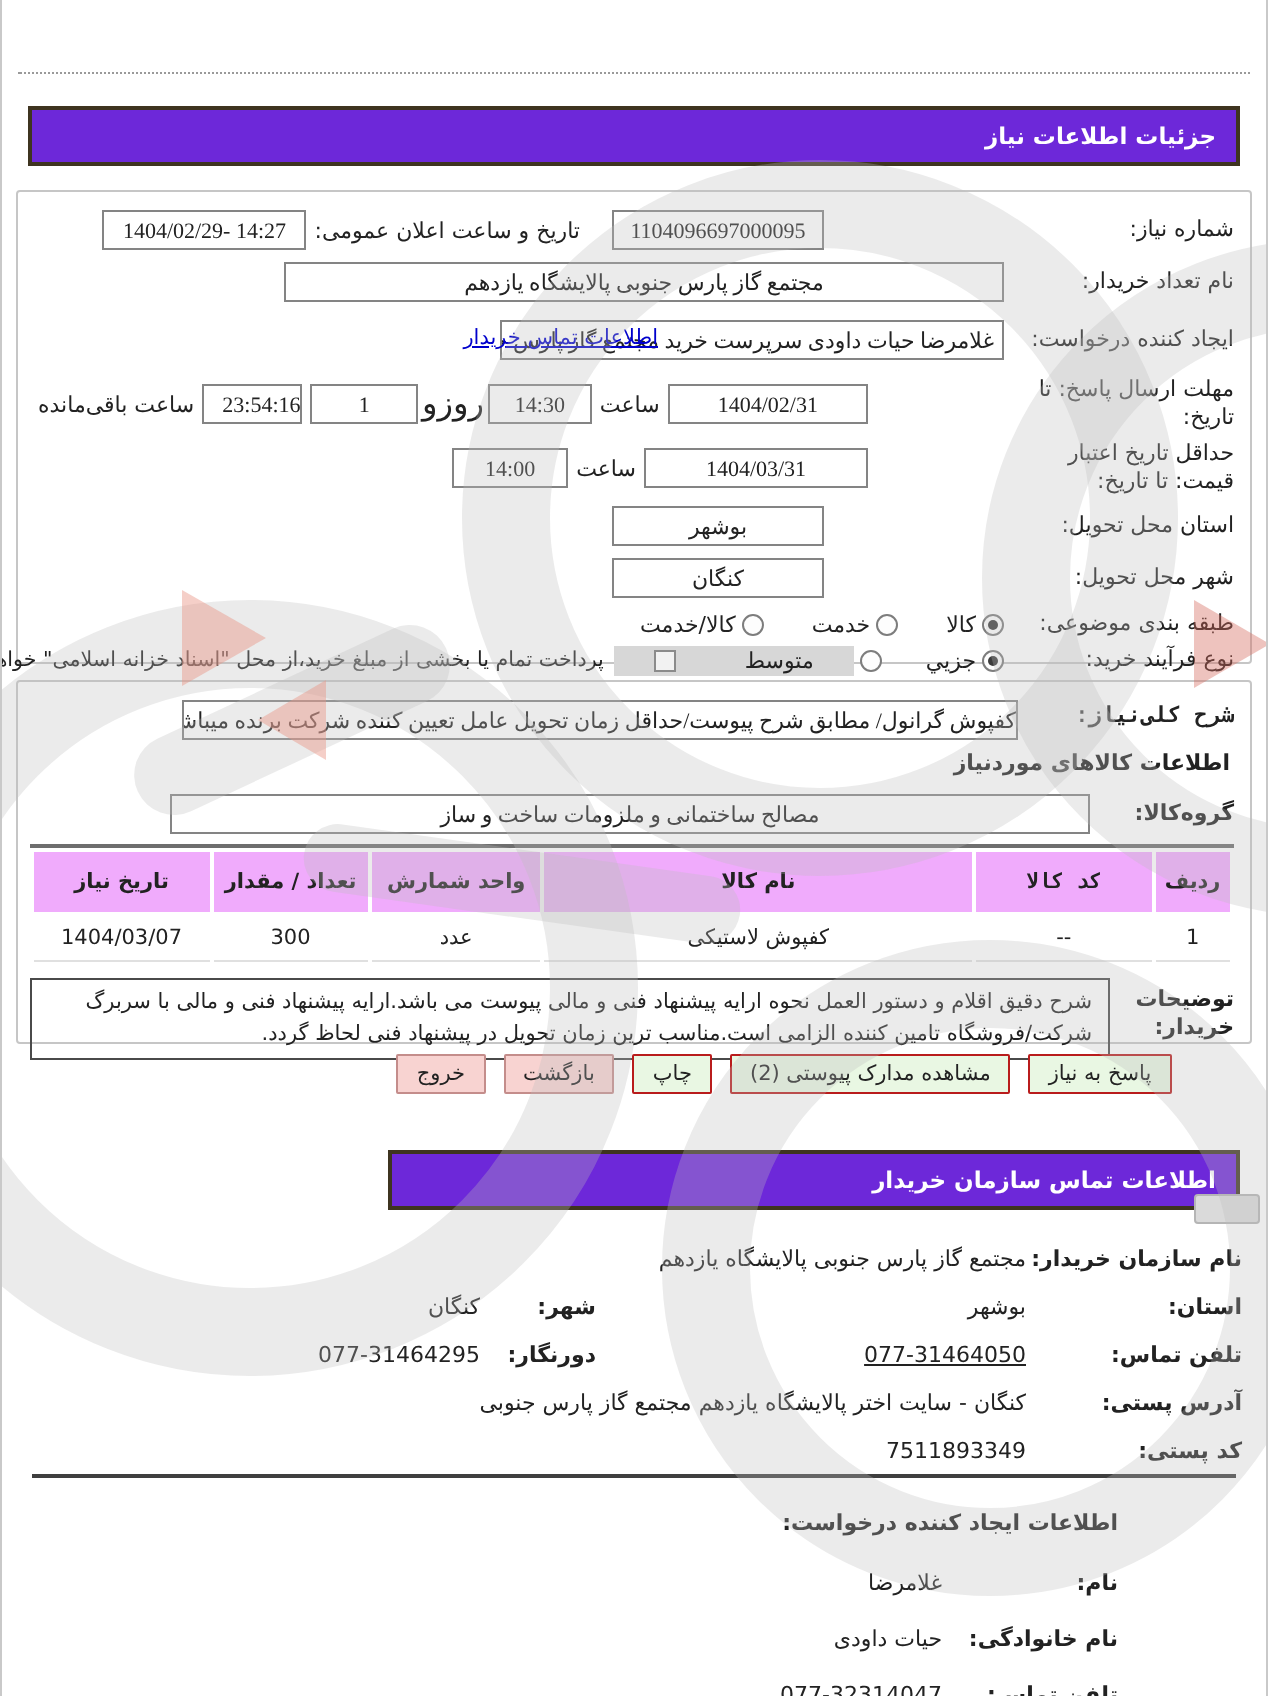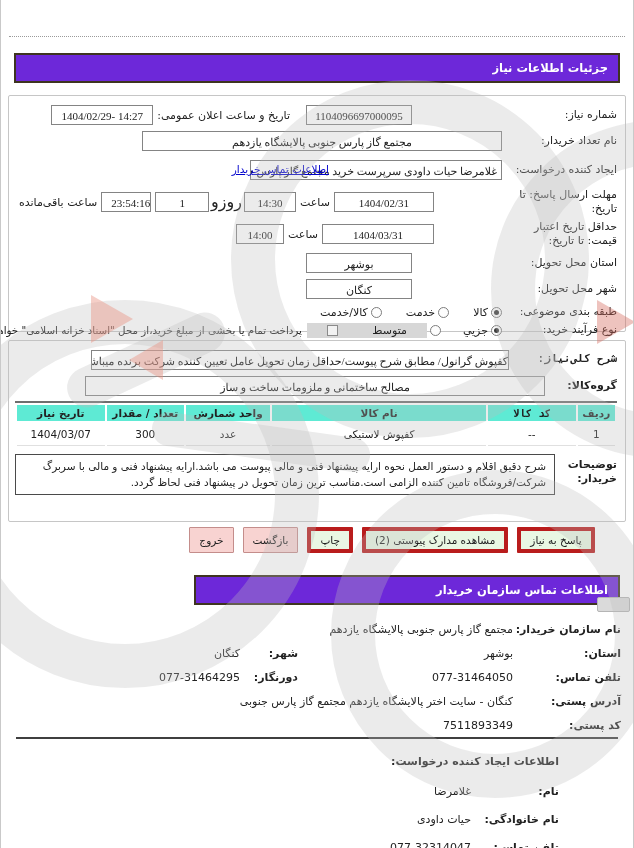--- a/index.html
+++ b/index.html
@@ -35,29 +35,29 @@
   .smalllbl{margin:0 4px;flex-shrink:0;}
   .stack{display:flex;align-items:center;font-size:16px;line-height:10px;margin:0 2px;flex-shrink:0;}
   .radio{width:11px;height:11px;border:1px solid #7d7d7d;border-radius:50%;background:#fdfdfd;display:inline-block;flex-shrink:0;margin-left:3px;position:relative;box-sizing:border-box;}
   .radio.sel::after{content:"";position:absolute;inset:2px;border-radius:50%;background:#3c3c3c;}
   .checkbox{width:11px;height:11px;border:1px solid #8b8b8b;background:#f2f2f2;display:inline-block;flex-shrink:0;box-sizing:border-box;}
   .graystrip{background:#d7d7d7;height:15px;display:flex;align-items:center;width:120px;justify-content:space-between;padding:0 20px;box-sizing:border-box;flex-shrink:0;}
   .bold{font-weight:bold;}
   .link{color:#0000cc;text-decoration:underline;font-size:10.5px;white-space:nowrap;cursor:pointer;}
   
   table.goods{border-collapse:separate;border-spacing:2px 2px;width:100%;border-top:2px solid #6e6e6e;margin-top:2px;}
-  table.goods th{background:#5eead4;font-weight:bold;font-size:10.5px;height:16px;padding:0 2px;}
+  table.goods th{background:#f0abfc;font-weight:bold;font-size:10.5px;height:30px;padding:0 2px;}
   table.goods td{background:#fff;text-align:center;font-size:10.5px;height:20px;border-bottom:1px solid #e0e0e0;}
   .notes-row{display:flex;margin-top:6px;}
   .notes-lbl{width:62px;font-weight:bold;flex-shrink:0;line-height:1.3;padding-top:4px;}
   .notes-box{border:1px solid #4a4a4a;flex-grow:1;padding:3px 8px;font-size:10.5px;line-height:1.55;text-align:right;}
   
   .btnrow{position:absolute;top:527px;right:0;left:0;display:flex;justify-content:center;gap:9px;margin-left:150px;}
   .btn{font-family:"DejaVu Sans",sans-serif;font-size:10.5px;padding:3px 9px;border-radius:1px;cursor:pointer;white-space:nowrap;color:#222;}
-  .btn.green{background:#e9f7e3;border:4px solid #b91c1c;}
+  .btn.green{background:#e9f7e3;border:1px solid #b91c1c;}
   .btn.pink{background:#f8d3d1;border:1px solid #c48d8b;}
   
   .contact{position:absolute;top:622px;right:0;left:0;padding:0 12px;}
   .crow{display:flex;align-items:flex-start;margin-bottom:9px;line-height:15px;}
   .clbl{width:108px;font-weight:bold;flex-shrink:0;}
   .cval{width:185px;text-align:right;flex-shrink:0;}
   .clbl2{width:58px;font-weight:bold;flex-shrink:0;}
   .divider{position:absolute;top:737px;right:15px;left:15px;border-top:2px solid #3f3f3f;}
   .creator{position:absolute;top:755px;right:0;left:0;padding:0 74px 0 12px;}
   .krow{display:flex;margin-bottom:13px;line-height:15px;}
@@ -127,21 +127,21 @@
       <span style="width:4px;flex-shrink:0;"></span>
       <span class="tbox ltr" style="width:56px;text-align:right;">23:54:16</span>
       <span class="smalllbl">ساعت باقی‌مانده</span>
     </div>
 
     <div class="frow" style="min-height:28px;">
       <span class="lbl">حداقل تاریخ اعتبار قیمت: تا تاریخ:</span>
       <span style="width:68px;flex-shrink:0;"></span>
       <span class="tbox ltr" style="width:112px;">1404/03/31</span>
       <span class="smalllbl">ساعت</span>
-      <span class="tbox ltr" style="width:48px;">14:00</span>
+      <span class="tbox ltr" style="width:58px;">14:00</span>
     </div>
 
     <div class="frow">
       <span class="lbl">استان محل تحویل:</span>
       <span style="width:90px;flex-shrink:0;"></span>
       <span class="tbox" style="width:106px;">بوشهر</span>
     </div>
 
     <div class="frow">
       <span class="lbl">شهر محل تحویل:</span>
@@ -176,20 +176,21 @@
 
   </div>
 
   <div id="panel2" class="panel">
 
     <div class="frow">
       <span class="lbl bold" style="width:108px;font-family:Liberation Mono, monospace;">شرح کلی‌نیاز:</span>
       <span class="tbox" style="width:418px;">کفپوش گرانول/ مطابق شرح پیوست/حداقل زمان تحویل عامل  تعیین کننده شرکت برنده میباشد</span>
     </div>
 
+    <div class="bold" style="margin:4px 2px 8px;">اطلاعات کالاهای موردنیاز</div>
 
     <div class="frow">
       <span class="lbl bold" style="width:72px;">گروه‌کالا:</span>
       <span class="tbox" style="width:460px;">مصالح  ساختمانی و ملزومات  ساخت و  ساز</span>
     </div>
 
     <table class="goods">
       <thead>
         <tr>
           <th style="width:34px;">ردیف</th>
@@ -239,21 +240,21 @@
       <span>مجتمع گاز پارس جنوبی پالایشگاه یازدهم</span>
     </div>
     <div class="crow">
       <span class="clbl">استان:</span>
       <span class="cval" style="padding-left:30px;">بوشهر</span>
       <span class="clbl2">شهر:</span>
       <span>کنگان</span>
     </div>
     <div class="crow">
       <span class="clbl">تلفن تماس:</span>
-      <span class="cval ltr" style="padding-left:30px;">077-31464050</span>
+      <span class="cval ltr" style="padding-left:30px;text-decoration:underline;">077-31464050</span>
       <span class="clbl2">دورنگار:</span>
       <span class="ltr">077-31464295</span>
     </div>
     <div class="crow">
       <span class="clbl">آدرس پستی:</span>
       <span>کنگان - سایت اختر پالایشگاه یازدهم مجتمع گاز پارس جنوبی</span>
     </div>
     <div class="crow">
       <span class="clbl">کد پستی:</span>
       <span class="cval ltr">7511893349</span>

